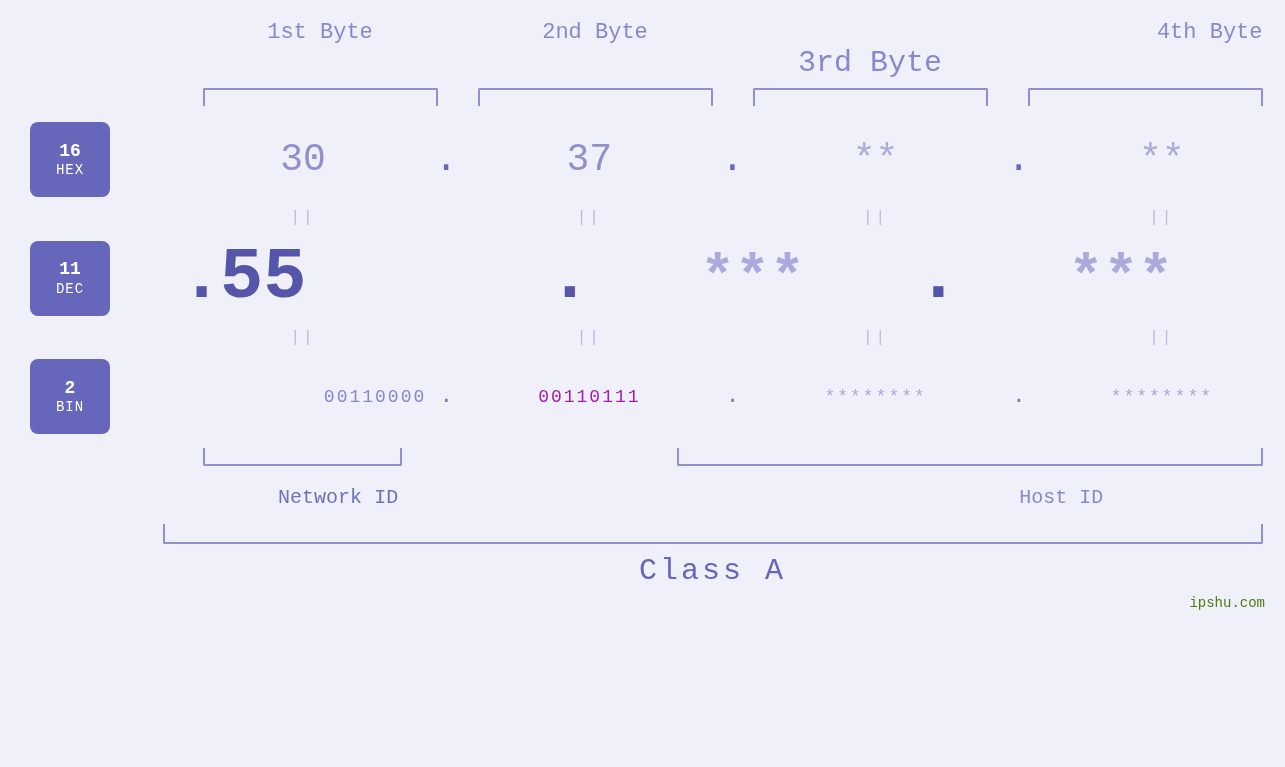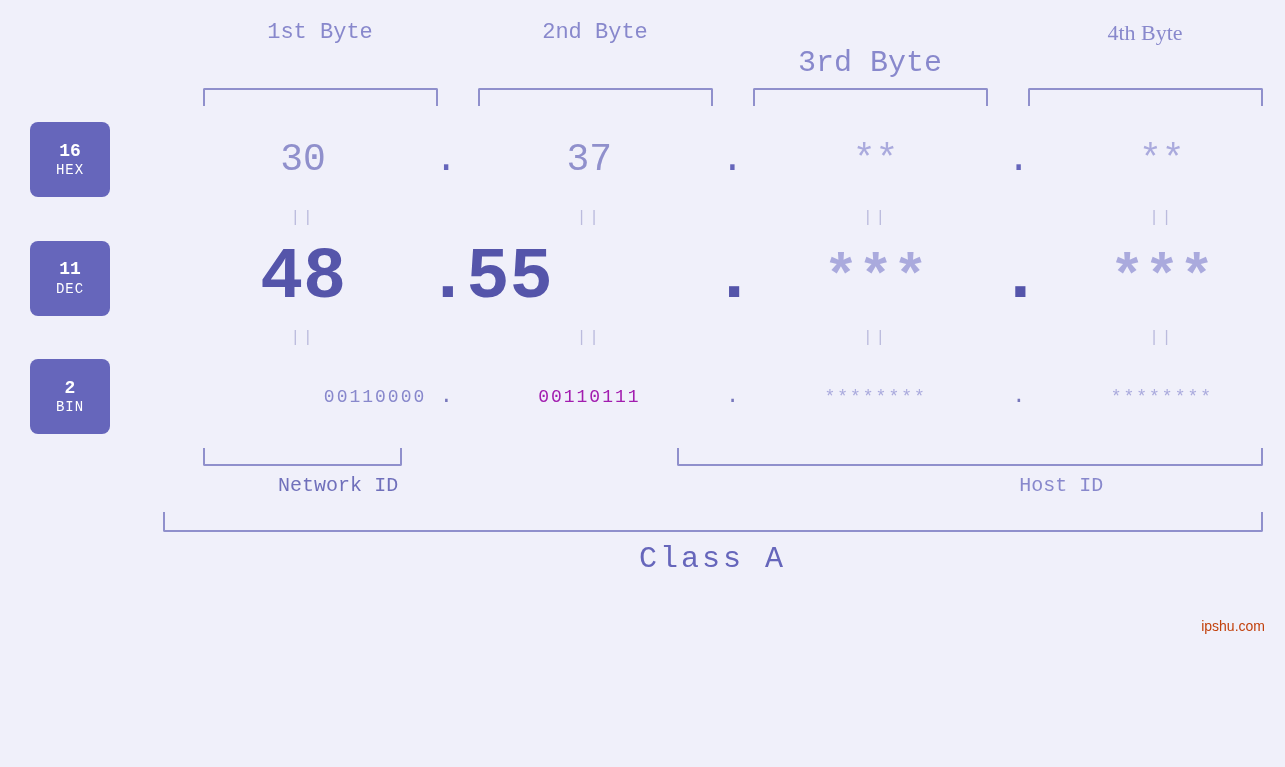--- a/index.html
+++ b/index.html
@@ -41,25 +41,25 @@
       line-height: 1.2;
     }
     .base-badge .base-label {
       font-size: 14px;
       letter-spacing: 1px;
     }
 
     
     .watermark {
       position: absolute;
-      bottom: 6px;
+      bottom: 29px;
       right: 20px;
-      color: #c2410c;
+      color: #4d7c0f;
       font-size: 14px;
-      font-family: Liberation Sans, sans-serif;
+      font-family: Liberation Mono, monospace;
     }
     .badge-col {
       width: 140px;
       display: flex;
       align-items: center;
       justify-content: center;
     }
   </style>
 </head>
 <body>
@@ -67,21 +67,21 @@
 <div class="container">
 
   <div style="display:flex; width:1100px; margin-left:140px; margin-bottom:8px;">
     <div style="width:40px;"></div>
     <div style="flex:1; text-align:center; color:#8888cc; font-size:22px; font-family:'Courier New',monospace;">1st Byte</div>
     <div style="width:40px;"></div>
     <div style="flex:1; text-align:center; color:#8888cc; font-size:22px; font-family:'Courier New',monospace;">2nd Byte</div>
     <div style="width:40px;"></div>
     <div style="flex:1; text-align:center; color:#8888cc; font-size:30px; font-family:'Courier New',monospace;margin-top:26px;">3rd Byte</div>
     <div style="width:40px;"></div>
-    <div style="flex:1; text-align:center; color:#8888cc; font-size:22px; font-family:Liberation Serif, serif;">4th Byte</div>
+    <div style="flex:1; text-align:right; color:#8888cc; font-size:22px; font-family:Liberation Mono, monospace;">4th Byte</div>
   </div>
 
   <div style="display:flex; width:1100px; margin-left:140px; margin-bottom:6px;">
     <div style="width:40px;"></div>
     <div style="flex:1; height:18px; border:2px solid #9090cc; border-bottom:none; border-radius:2px 2px 0 0;"></div>
     <div style="width:40px;"></div>
     <div style="flex:1; height:18px; border:2px solid #9090cc; border-bottom:none; border-radius:2px 2px 0 0;"></div>
     <div style="width:40px;"></div>
     <div style="flex:1; height:18px; border:2px solid #9090cc; border-bottom:none; border-radius:2px 2px 0 0;"></div>
     <div style="width:40px;"></div>
@@ -118,21 +118,20 @@
   </div>
 
   <div style="display:flex; align-items:center; width:1285px; padding: 8px 0;">
     <div class="badge-col">
       <div class="base-badge">
         <span class="base-num">11</span>
         <span class="base-label">DEC</span>
       </div>
     </div>
     <div style="width:40px;"></div>
-    <div style="flex:1; text-align:center; font-size:72px; font-weight:bold; color:#5555aa; font-family:'Courier New',monospace;">48</div>
     <div style="width:40px; text-align:center; font-size:72px; font-weight:bold; color:#5555aa; font-family:'Courier New',monospace;">.</div>
     <div style="flex:1; text-align:left; font-size:72px; font-weight:bold; color:#5555aa; font-family:'Courier New',monospace;">55</div>
     <div style="width:40px; text-align:center; font-size:72px; font-weight:bold; color:#5555aa; font-family:'Courier New',monospace;">.</div>
     <div style="flex:1; text-align:center; font-size:58px; font-weight:bold; color:#aaaadd; font-family:'Courier New',monospace;">***</div>
     <div style="width:40px; text-align:center; font-size:72px; font-weight:bold; color:#5555aa; font-family:'Courier New',monospace;">.</div>
     <div style="flex:1; text-align:center; font-size:58px; font-weight:bold; color:#aaaadd; font-family:'Courier New',monospace;">***</div>
   </div>
 
   <div style="display:flex; align-items:center; width:1285px; margin: 2px 0;">
     <div style="width:140px;"></div>
@@ -169,21 +168,21 @@
     <div style="flex:1; height:18px; border:2px solid #9090cc; border-top:none; border-radius:0 0 2px 2px;"></div>
     <div style="width:40px;"></div>
 
     <div style="flex:1; height:18px; border:none;"></div>
     <div style="width:40px;"></div>
     <div style="flex:3; display:flex; align-items:flex-start;">
       <div style="width:100%; height:18px; border:2px solid #9090cc; border-top:none; border-radius:0 0 2px 2px;"></div>
     </div>
   </div>
 
-  <div style="display:flex; width:1100px; margin-left:140px; margin-top:8px;gap:35px;">
+  <div style="display:flex; width:1100px; margin-left:140px; margin-top:20px;gap:35px;">
     <div style="width:40px;"></div>
     <div style="flex:1; text-align:center; color:#7070bb; font-size:20px; font-family:'Courier New',monospace;">Network ID</div>
     <div style="width:40px;"></div>
     <div style="flex:1;"></div>
     <div style="width:40px;"></div>
     <div style="flex:2; text-align:center; color:#8888cc; font-size:20px; font-family:'Courier New',monospace;">Host ID</div>
   </div>
 
   <div style="width:1100px; margin-left:140px; margin-top:15px; height:20px; border:2px solid #9090cc; border-top:none; border-radius:0 0 2px 2px;"></div>
 

